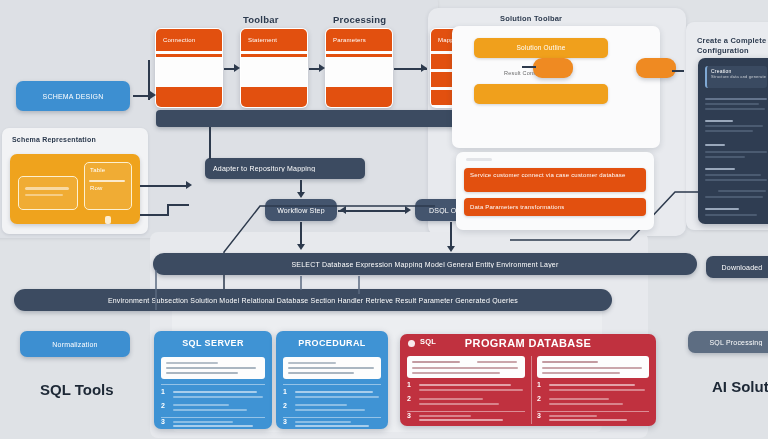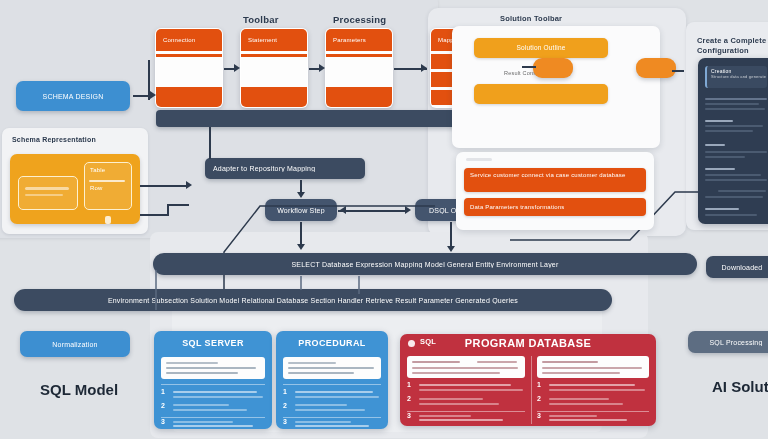--- a/index.html
+++ b/index.html
@@ -299,21 +299,21 @@
   <div class="abs bar" style="left:14px;top:289px;width:598px;height:22px;">
     <span class="blur-txt t">Environment Subsection Solution Model Relational Database Section Handler Retrieve Result Parameter Generated Queries</span>
   </div>
   <div class="vline thin" style="left:300px;top:276px;height:14px;"></div>
   <div class="vline thin" style="left:358px;top:276px;height:18px;"></div>
   <div class="vline thin" style="left:155px;top:270px;height:40px;"></div>
 
   <div class="abs pill pill-blue" style="left:20px;top:331px;width:110px;height:26px;">
     <span class="blur-txt t">Normalization</span>
   </div>
-  <div class="abs bigcap" style="left:40px;top:381px;">SQL Model</div>
+  <div class="abs bigcap" style="left:40px;top:381px;">SQL Tools</div>
 
   <div class="abs pill" style="left:688px;top:331px;width:96px;height:22px;background:#5d6d82;">
     <span class="blur-txt t">SQL Processing</span>
   </div>
   <div class="abs bigcap" style="left:712px;top:378px;">AI Solution</div>
 
   <div class="fcard blue-card" style="left:154px;top:331px;width:118px;height:98px;">
     <div class="title" style="margin-top:7px;">SQL SERVER</div>
     <div class="white-strip" style="position:absolute;left:7px;top:26px;width:104px;height:22px;">
       <div class="ln dk" style="left:5px;top:5px;width:52px;"></div>

